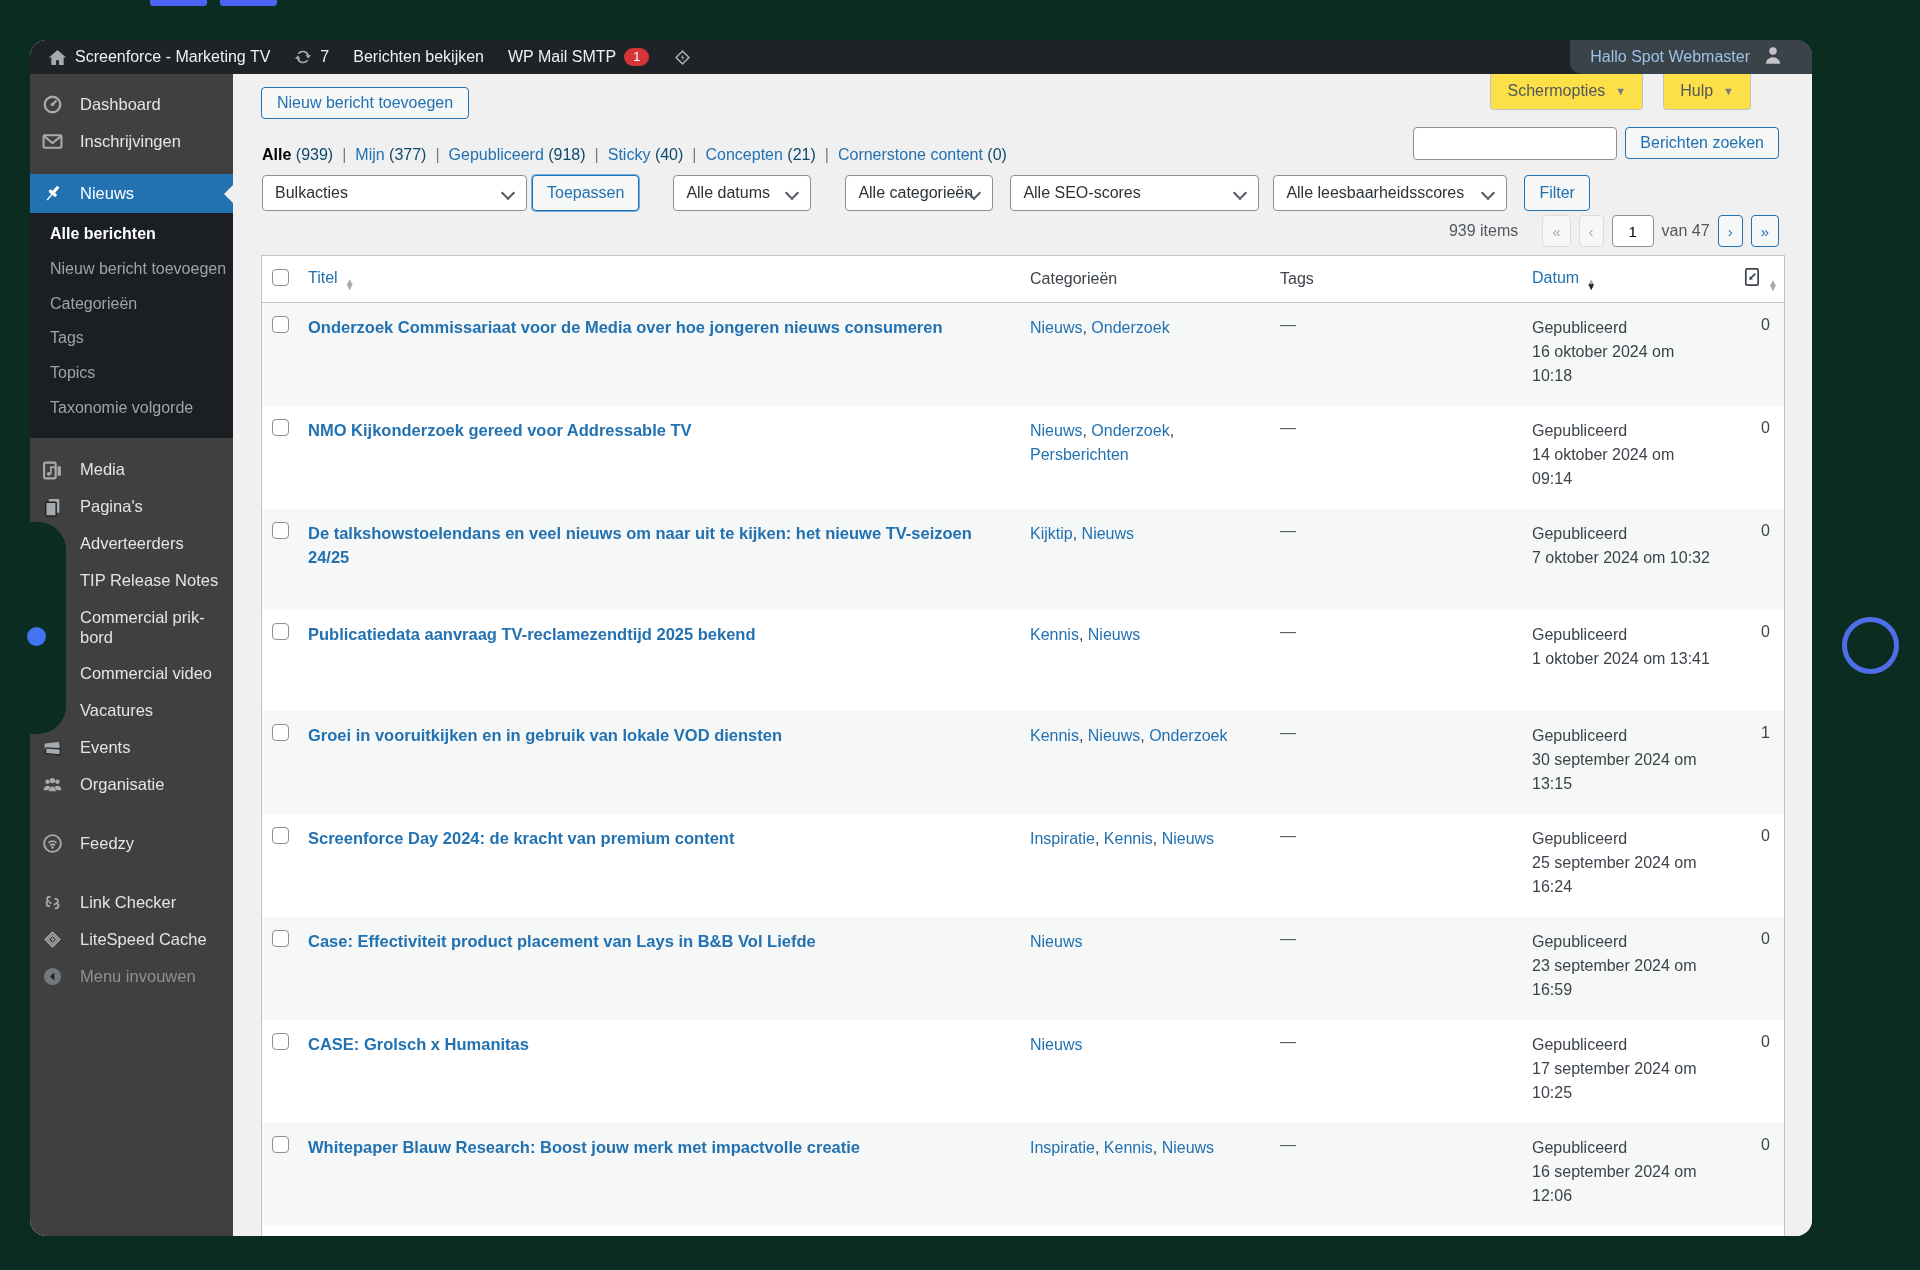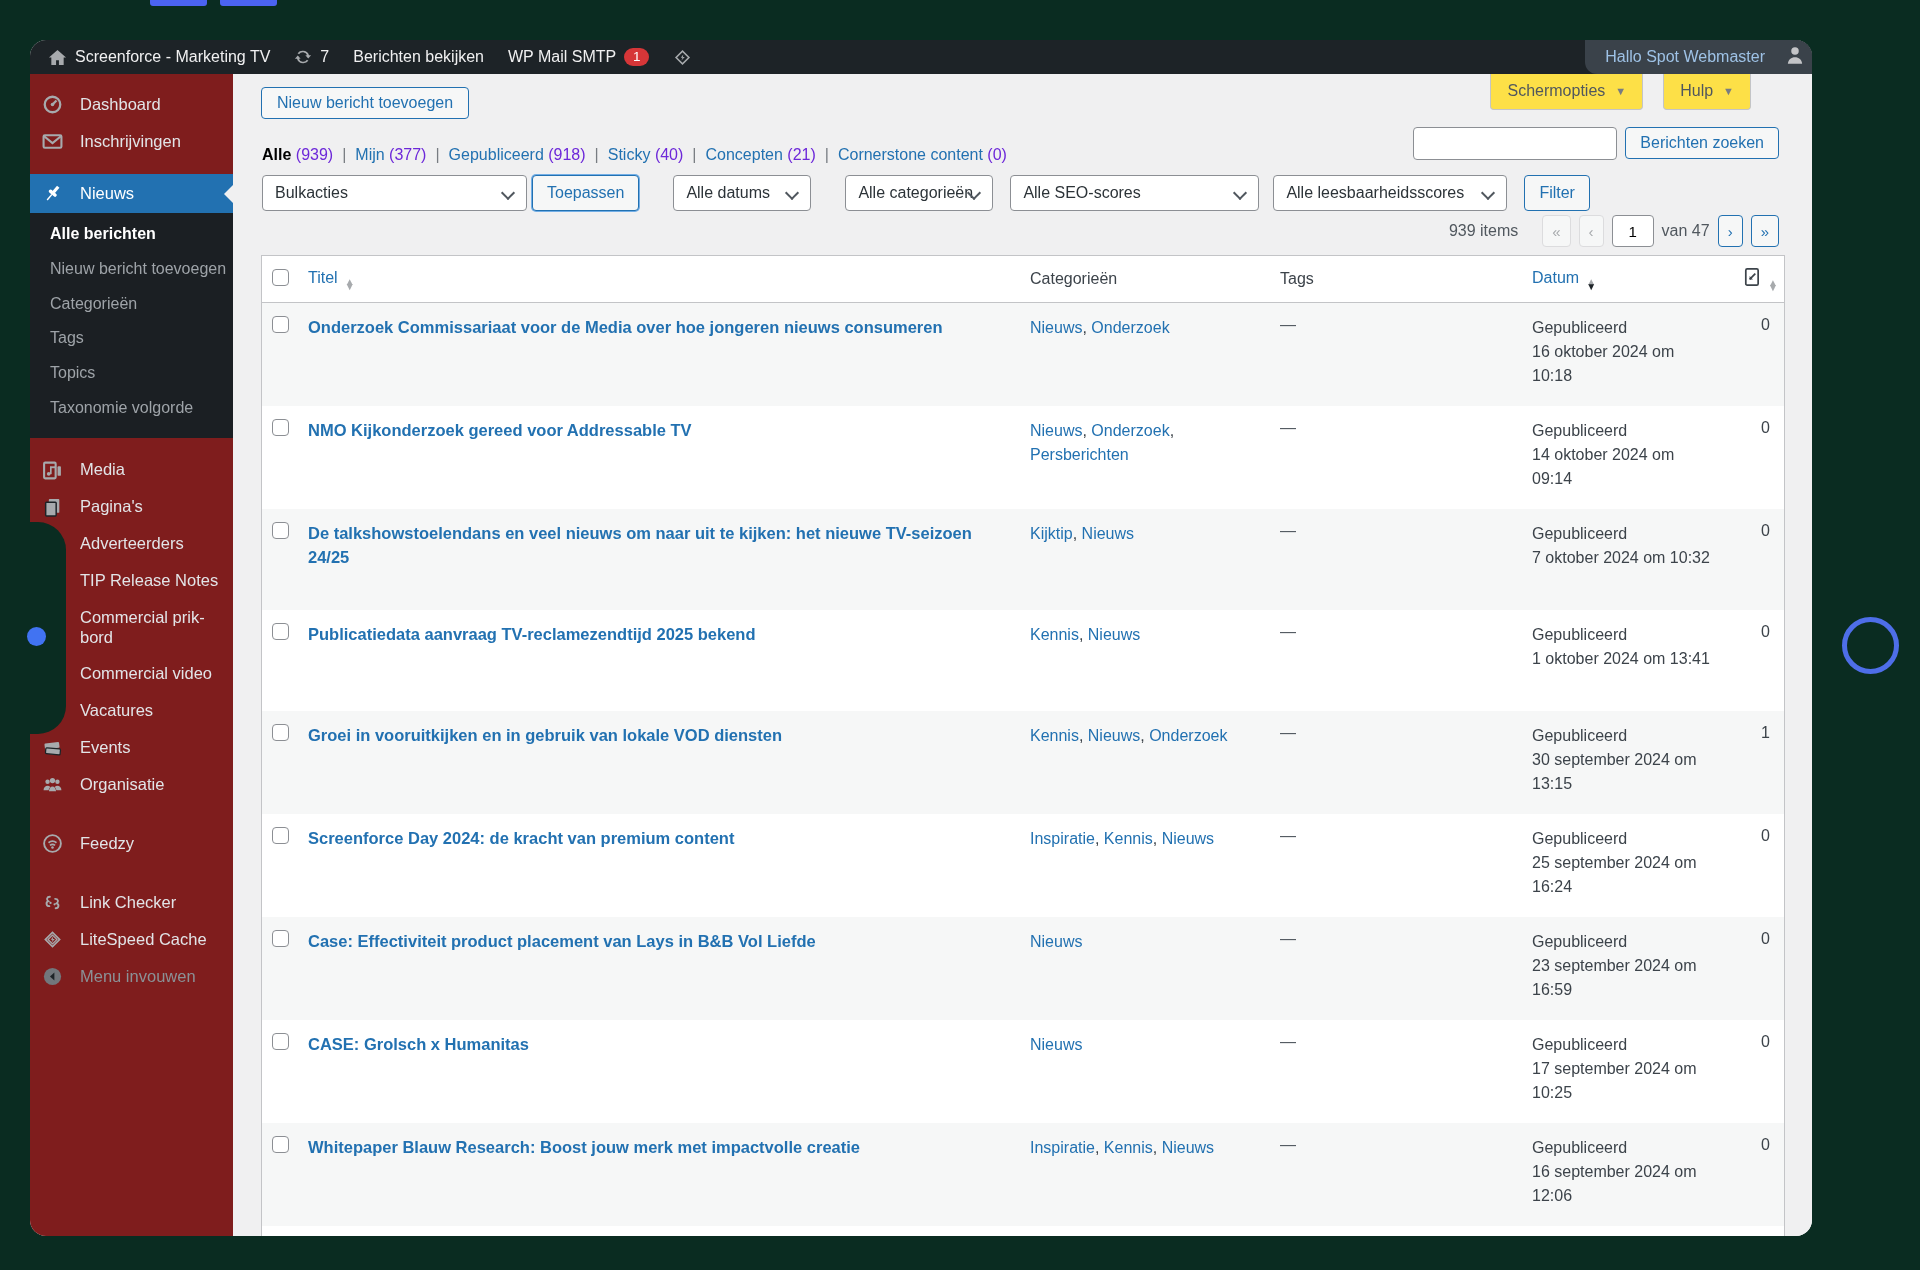--- a/index.html
+++ b/index.html
@@ -11,26 +11,26 @@
   .deco-blob{position:absolute;left:0;top:522px;width:66px;height:212px;background:#0a2c21;border-radius:0 28px 28px 0;z-index:50}
 
   .window{position:absolute;left:30px;top:40px;width:1782px;height:1196px;border-radius:16px;overflow:hidden;background:#f0f0f1;display:flex;flex-direction:column;z-index:10}
 
   
   .adminbar{flex:0 0 34px;height:34px;background:#1d2327;display:flex;align-items:center;justify-content:space-between;color:#f0f0f1;font-size:16px}
   .ab-left{display:flex;align-items:center;padding-left:18px;height:100%}
   .ab-item{display:flex;align-items:center;gap:8px;margin-right:24px;white-space:nowrap}
   .ab-item svg{display:block}
   .ab-badge{background:#d63638;color:#fff;border-radius:10px;min-width:13px;text-align:center;font-size:13.5px;padding:1px 6px;line-height:16px}
-  .ab-user{height:100%;display:flex;align-items:center;gap:19px;background:#3a424a;padding:0 6px 0 20px;border-radius:0 0 0 12px;color:#9ec2e6}
+  .ab-user{height:100%;display:flex;align-items:center;gap:12px;background:#3a424a;padding:0 28px 0 20px;border-radius:0 0 0 12px;color:#9ec2e6}
   .ab-icon{color:#a7aaad}
 
   
   .main{flex:1;display:flex;min-height:0}
-  .sidebar{flex:0 0 203px;width:203px;background:#7f1d1d;color:#e2e4e7;padding-top:12px;font-size:16.5px;position:relative}
+  .sidebar{flex:0 0 203px;width:203px;background:#404040;color:#e2e4e7;padding-top:12px;font-size:16.5px;position:relative}
   .mi{display:flex;align-items:center;padding:8px 6px 8px 12px;line-height:1.2;cursor:pointer}
   .mi .ico{width:21px;height:21px;flex:0 0 21px;color:#a7aaad;margin-right:17px}
   .mi .ico svg{width:21px;height:21px;display:block}
   .mi.active{background:#2271b1;color:#fff;position:relative;padding-top:9px;padding-bottom:9px}
   .mi.active .ico{color:#fff}
   .mi.active::after{content:"";position:absolute;right:0;top:50%;margin-top:-9px;border:9px solid transparent;border-right:9px solid #f0f0f1}
   .mi.dim{color:#8b9196}
   .mi.dim .ico{color:#72777c}
   .gap-sm{margin-top:14px}
   .gap-md{margin-top:22px}
@@ -43,21 +43,21 @@
   .meta-tabs{position:absolute;top:0;right:61px;display:flex;gap:20px;z-index:5}
   .meta-tab{background:#fde047;border:1px solid #c3c4c7;border-top:none;border-radius:0 0 4px 4px;padding:8px 16px 9px;color:#50575e;display:flex;align-items:center;gap:10px;cursor:pointer}
   .meta-caret{font-size:11px;color:#787c82}
   .btn{background:#f6f7f7;border:1px solid #2271b1;color:#2271b1;border-radius:4px;font-size:16px;padding:5px 14px;cursor:pointer;font-family:inherit;white-space:nowrap}
   .add-new{position:absolute;top:13px;left:28px;padding:6px 15px}
   .searchrow{position:absolute;top:53px;right:33px;display:flex;gap:8px;align-items:stretch}
   .searchrow input{width:204px;height:33px;border:1px solid #8c8f94;border-radius:4px;background:#fff;box-sizing:border-box;font-size:16px;padding:0 8px;font-family:inherit}
   .views{position:absolute;top:72px;left:29px;display:flex;align-items:center;gap:9px;white-space:nowrap}
   .views a{color:#2271b1;text-decoration:none;cursor:pointer}
   .views strong{color:#000}
-  .views .count{color:#6d28d9;font-weight:normal}
+  .views .count{color:#0c4a6e;font-weight:normal}
   .views .sep{color:#787c82}
   .bulk{position:absolute;top:101px;left:29px;display:flex;align-items:center}
   .select{height:36px;background:#fff;border:1px solid #8c8f94;border-radius:4px;display:inline-flex;align-items:center;padding:0 36px 0 12px;position:relative;color:#2c3338;box-sizing:border-box;cursor:pointer;white-space:nowrap}
   .select::after{content:"";position:absolute;right:13px;top:12px;width:8px;height:8px;border-right:2.2px solid #50575e;border-bottom:2.2px solid #50575e;transform:rotate(45deg)}
   .w-bulk{width:265px}.w-dates{width:138px}.w-cats{width:148px}.w-seo{width:249px}.w-read{width:234px}
   .mr5{margin-right:5px}.mr34{margin-right:34px}.mr17{margin-right:17px}.mr14{margin-right:14px}
   .apply{height:36px;box-sizing:border-box;box-shadow:0 0 0 1px #72aee6}
   .filterbtn{height:36px;box-sizing:border-box}
   .pagination{position:absolute;top:141px;right:33px;display:flex;align-items:center;gap:8px;color:#50575e}
   .pg{height:32px;min-width:16px;padding:0 9px;border-radius:4px;display:flex;align-items:center;justify-content:center;font-size:15px;box-sizing:border-box;cursor:pointer}

